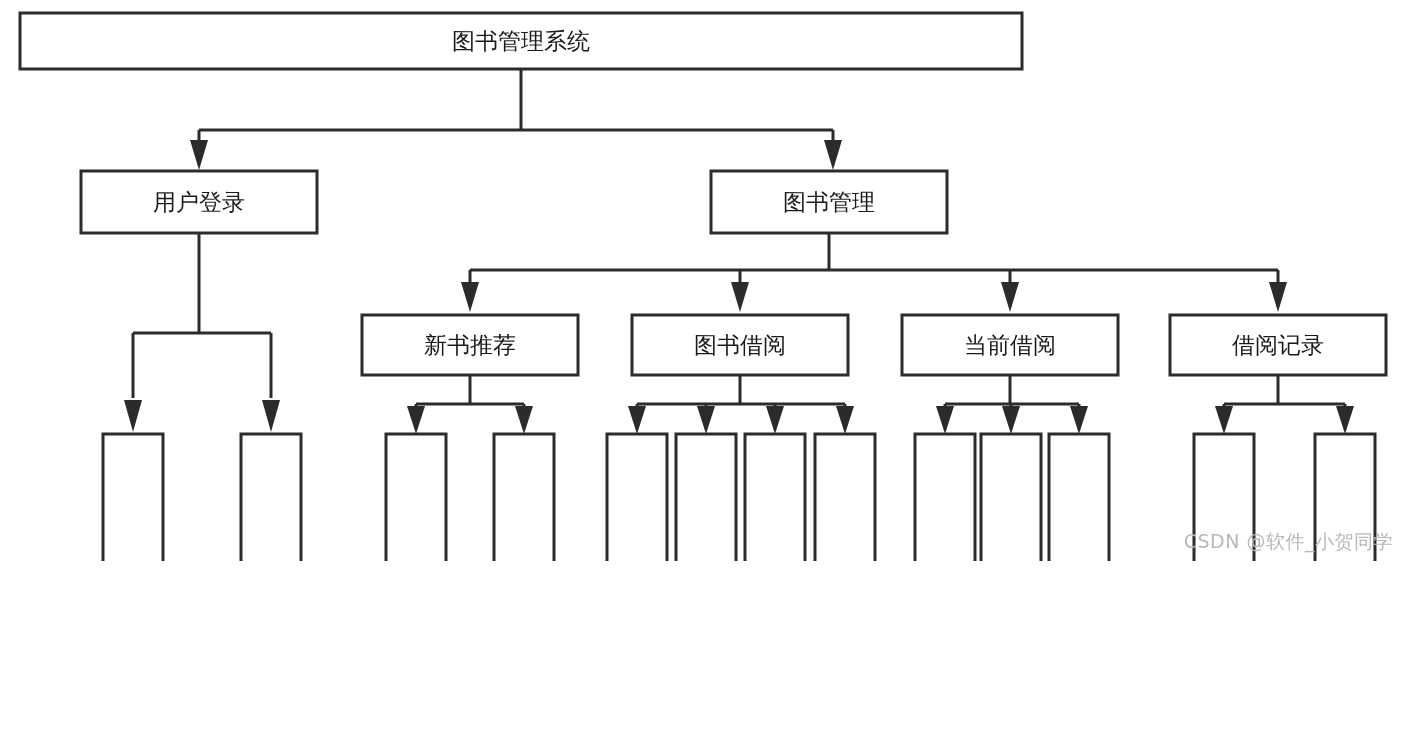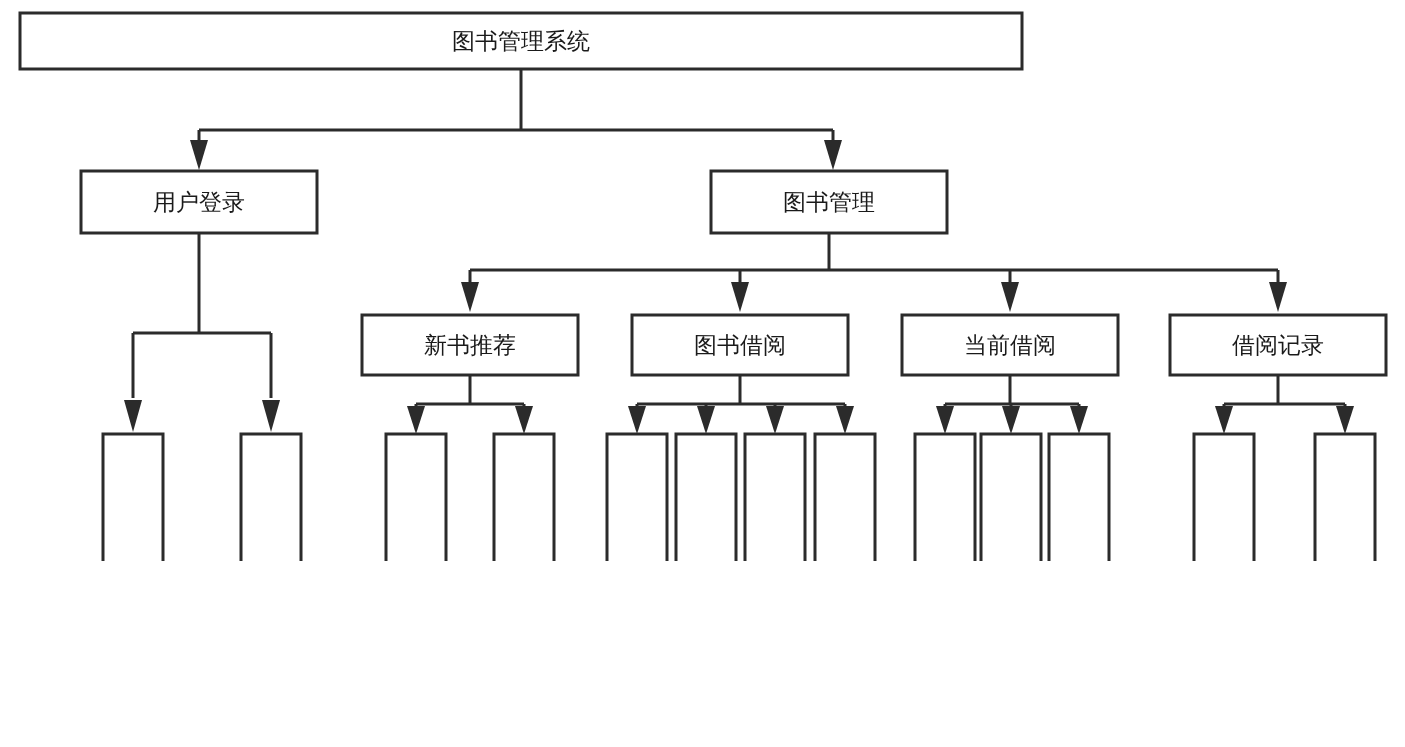--- a/index.html
+++ b/index.html
@@ -206,14 +206,15 @@
   <div class="vlabel" style="left:745px; top:434px; width:60px; height:299px;">编辑图书（管理员）</div>
   <div class="vlabel" style="left:815px; top:434px; width:60px; height:299px;">借阅图书</div>
 
   <div class="vlabel" style="left:915px; top:434px; width:60px; height:299px;">查询图书</div>
   <div class="vlabel" style="left:981px; top:434px; width:60px; height:299px;">归还图书</div>
   <div class="vlabel" style="left:1049px; top:434px; width:60px; height:299px;">确认归还（管理员）</div>
 
   <div class="vlabel" style="left:1194px; top:434px; width:60px; height:299px;">新增借阅记录</div>
   <div class="vlabel" style="left:1315px; top:434px; width:60px; height:299px;">查询借阅记录</div>
 
+  <div class="watermark">CSDN @软件_小贺同学</div>
 
 </div>
 
 </body></html>

